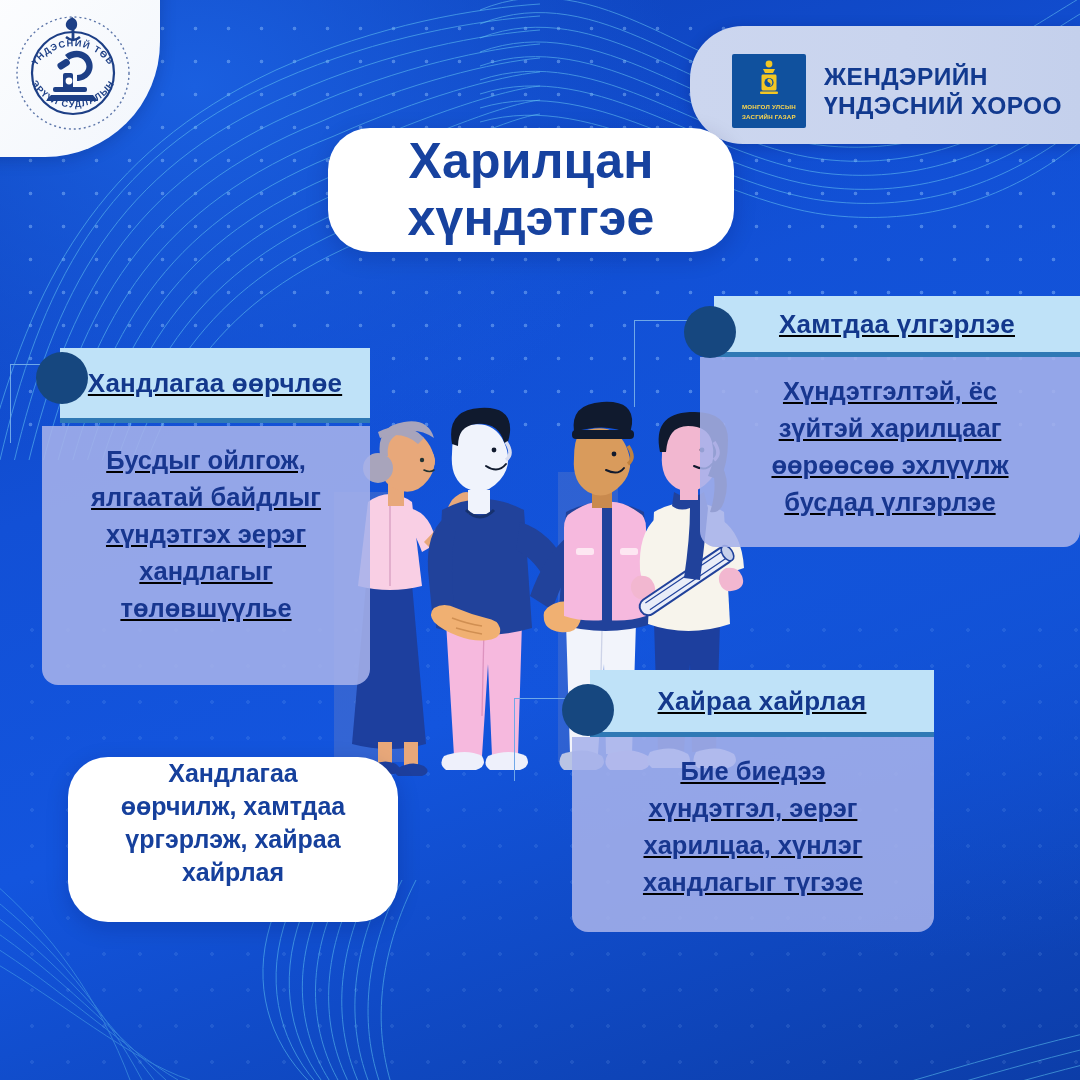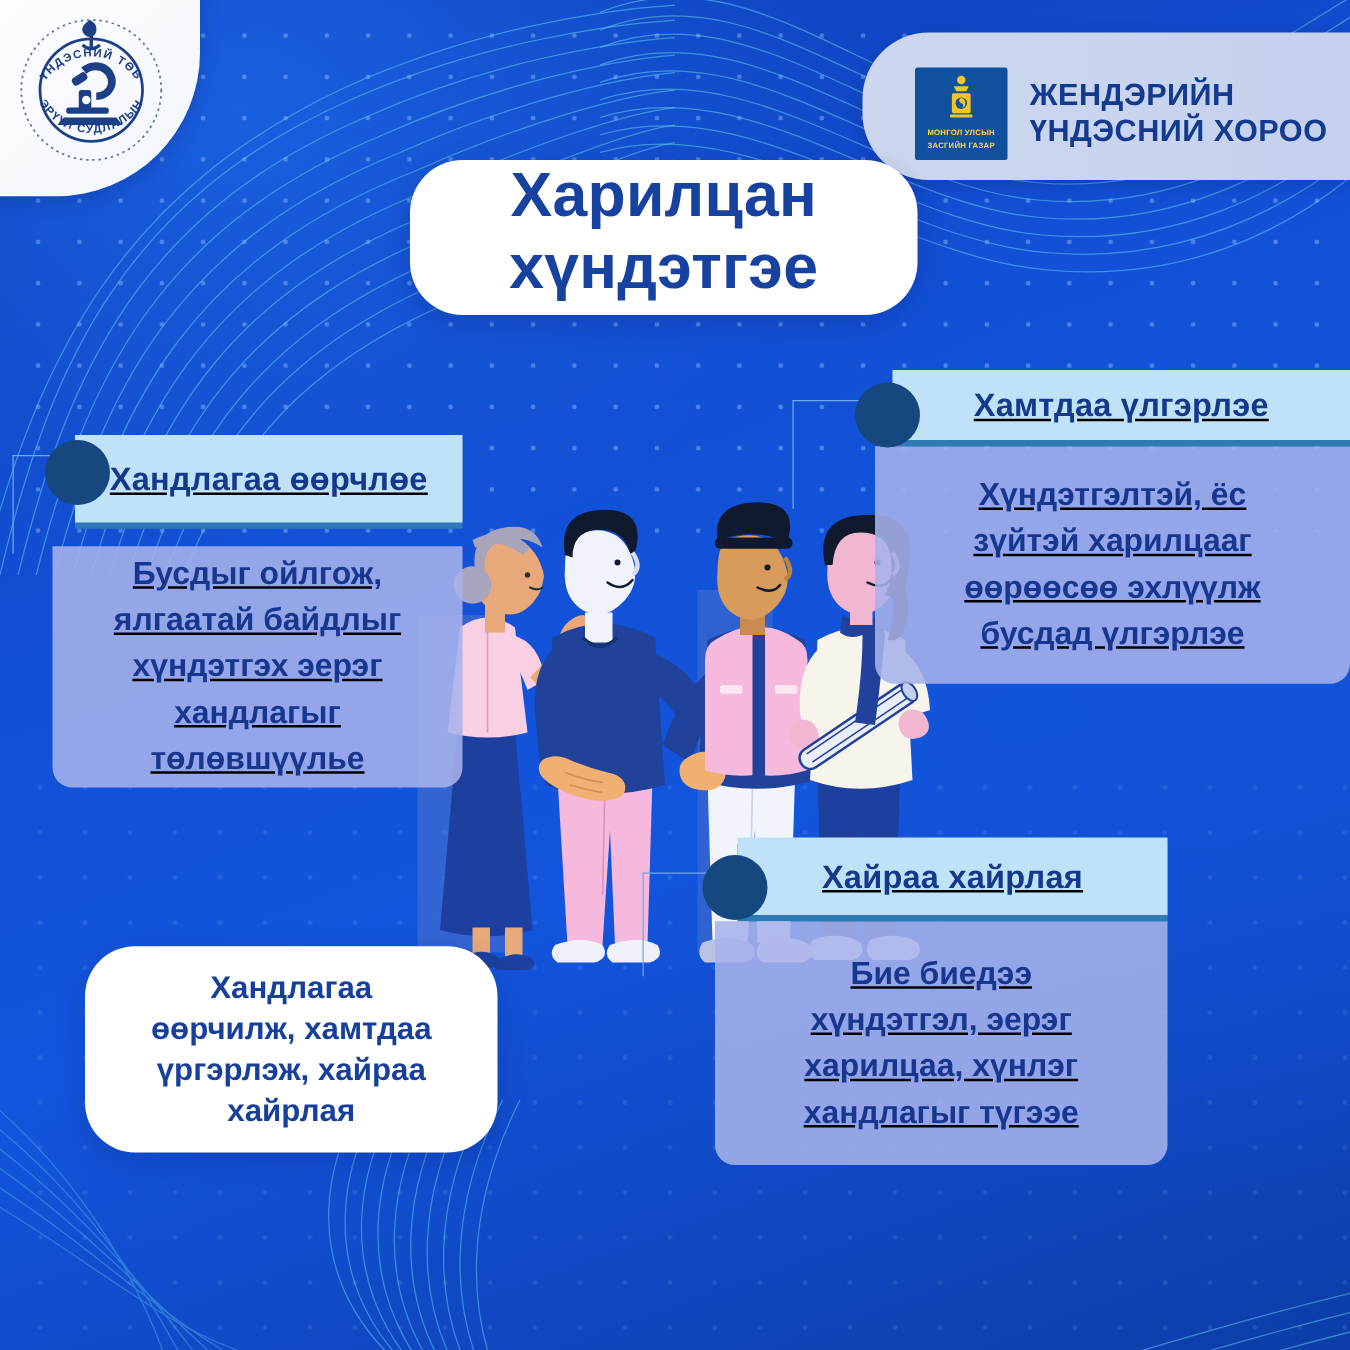--- a/index.html
+++ b/index.html
@@ -64,21 +64,21 @@
   }
   .gov-name{
     color:#123a8f;font-weight:bold;font-size:24.5px;line-height:29px;
     letter-spacing:.4px;white-space:pre-line;
   }
 
   
   .title-pill{
     position:absolute;left:328px;top:128px;width:406px;height:124px;
     background:#ffffff;border-radius:42px;
-    display:flex;justify-content:center;
+    display:flex;align-items:center;justify-content:center;
     box-shadow:0 6px 22px rgba(0,10,60,.18);
   }
   .title-pill h1{
     margin:0;color:#17429f;font-size:50px;line-height:57px;font-weight:bold;
     text-align:center;letter-spacing:.2px;
   }
 
   
   .people{position:absolute;left:318px;top:372px;width:430px;height:420px;}
 
@@ -97,52 +97,52 @@
     display:flex;align-items:center;
     box-shadow:0 5px 0 0 #2f79b5;
   }
   .card-head span{
     color:#13388c;font-weight:bold;font-size:26px;line-height:30px;
     letter-spacing:.2px;width:100%;text-align:center;
   }
   .card-body{
     position:relative;background:rgba(166,178,235,.88);
     z-index:2;border-radius:0 0 16px 16px;
-    display:flex;align-items:center;justify-content:center;
+    display:flex;align-items:flex-start;justify-content:center;
     padding:16px 20px;box-sizing:border-box;
   }
   .card-body span{
     color:#17368f;font-weight:bold;font-size:25.5px;line-height:37px;
     text-align:center;display:block;white-space:pre-line;
   }
 
   
   #card-left{left:36px;top:348px;width:334px;}
   #card-left .bullet{left:0px;top:4px;}
   #card-left .frame{left:-26px;top:16px;width:92px;height:78px;}
   #card-left .card-head{margin-left:24px;width:310px;height:70px;}
-  #card-left .card-body{margin-left:6px;margin-top:19px;width:328px;height:193px;}
+  #card-left .card-body{margin-left:6px;margin-top:8px;width:328px;height:259px;}
 
   #card-topright{left:700px;top:296px;width:380px;}
   #card-topright .bullet{left:-16px;top:10px;}
   #card-topright .frame{left:-66px;top:24px;width:108px;height:86px;}
   #card-topright .card-head{margin-left:14px;width:366px;height:56px;}
   #card-topright .card-body{margin-left:0px;margin-top:5px;width:380px;height:190px;}
 
   #card-bottomright{left:566px;top:670px;width:368px;}
   #card-bottomright .bullet{left:-4px;top:14px;}
   #card-bottomright .frame{left:-52px;top:28px;width:100px;height:82px;}
   #card-bottomright .card-head{margin-left:24px;width:344px;height:62px;}
   #card-bottomright .card-body{margin-left:6px;margin-top:5px;width:362px;height:195px;}
 
   
   .summary{
     position:absolute;left:68px;top:757px;width:330px;height:165px;
     background:#ffffff;border-radius:40px;
-    display:flex;align-items:center;justify-content:center;
+    display:flex;justify-content:center;
     box-shadow:0 6px 22px rgba(0,10,60,.18);
   }
   .summary span{
     color:#16409c;font-weight:bold;font-size:25px;line-height:33px;
     text-align:center;white-space:pre-line;padding:0 16px;
   }
 </style>
 </head>
 <body>
 

